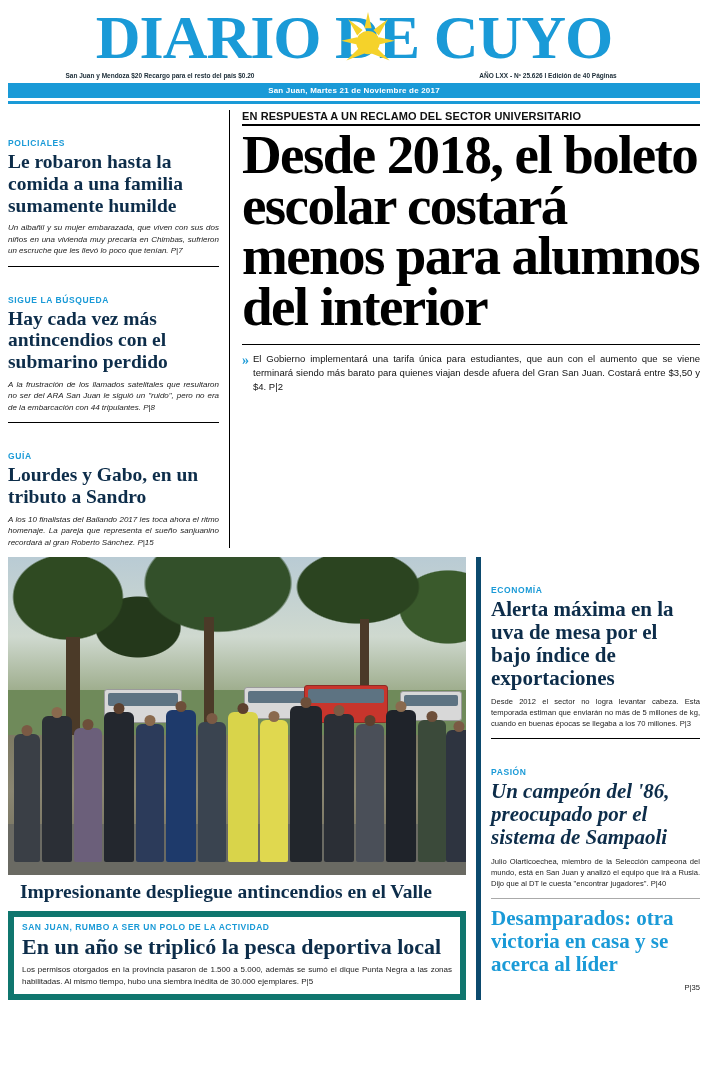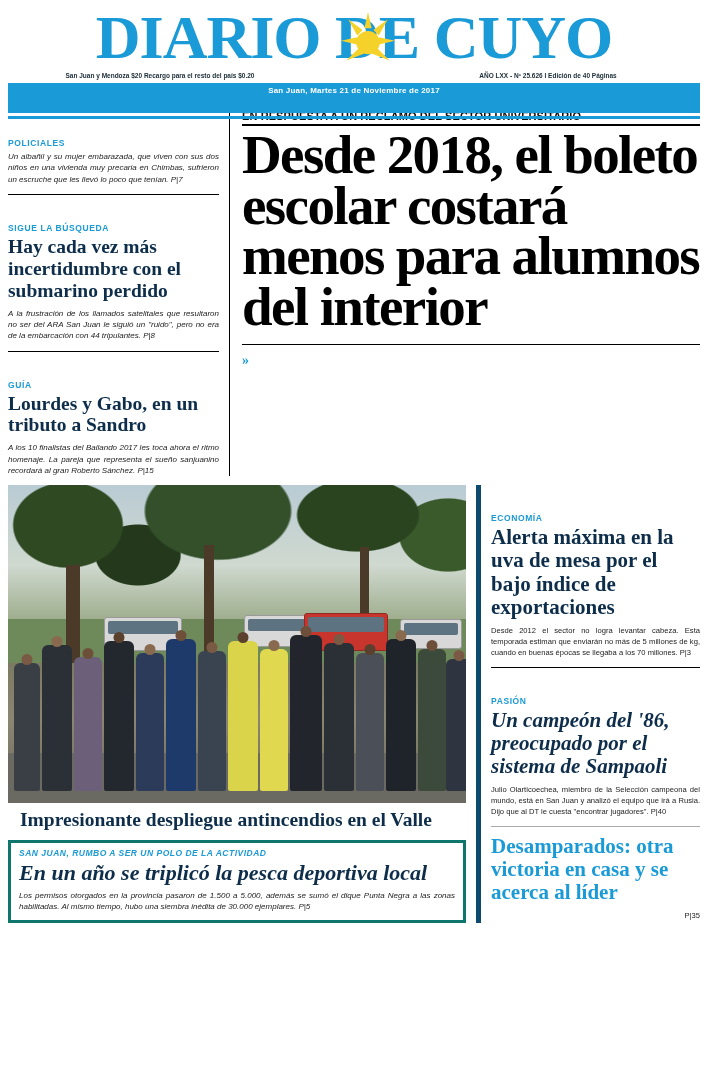--- a/index.html
+++ b/index.html
@@ -60,21 +60,21 @@
   .mast-sub .left { width: 300px; text-align: center; }
   .mast-sub .right { width: 300px; text-align: center; }
   .mast-date {
     margin-top: 4px;
     text-align: center;
     background: #1a9ad7;
     color: #fff;
     font-family: "Liberation Sans", sans-serif;
     font-size: 8px;
     font-weight: bold;
-    padding: 3px 0 18px 0;
+    padding: 3px 0 3px 0;
     letter-spacing: .2px;
   }
   .rule-blue {
     height: 3px;
     background: #1a9ad7;
     margin-top: 3px;
   }
 
   
   .top-wrap {
@@ -241,24 +241,23 @@
   }
   .photo-body {
     font-family: "Liberation Sans", sans-serif;
     font-size: 8px;
     line-height: 1.45;
     text-align: justify;
     color: #222;
     margin: 0;
   }
   .boxed {
-    border: 3px solid #0f766e;
+    border: 6px solid #0f766e;
     margin-top: 9px;
     padding: 5px 8px 7px 8px;
-    font-style: italic;
   }
   .boxed .kicker2 {
     font-family: "Liberation Sans", sans-serif;
     font-size: 8.5px;
     font-weight: bold;
     color: #1a9ad7;
     letter-spacing: .5px;
     text-transform: uppercase;
     margin-bottom: 3px;
   }
@@ -318,46 +317,48 @@
     <div class="mast-date">San Juan, Martes 21 de Noviembre de 2017</div>
     <div class="rule-blue"></div>
   </div>
 
   <div class="top-wrap">
 
     <div class="col-left">
 
       <div>
         <div class="kicker">POLICIALES</div>
+        <h2 class="brief-head">Le robaron hasta la comida a una familia sumamente humilde</h2>
         <p class="brief-body">Un albañil y su mujer embarazada, que viven con sus dos niños en una vivienda muy precaria en Chimbas, sufrieron un escruche que les llevó lo poco que tenían. P|7</p>
       </div>
 
       <div class="brief-sep"></div>
 
       <div>
         <div class="kicker">SIGUE LA BÚSQUEDA</div>
-        <h2 class="brief-head">Hay cada vez más incertidumbre con el submarino perdido</h2>
+        <h2 class="brief-head">Hay cada vez más antincendios con el submarino perdido</h2>
         <p class="brief-body">A la frustración de los llamados satelitales que resultaron no ser del ARA San Juan le siguió un "ruido", pero no era de la embarcación con 44 tripulantes. P|8</p>
       </div>
 
       <div class="brief-sep"></div>
 
       <div>
         <div class="kicker">GUÍA</div>
         <h2 class="brief-head">Lourdes y Gabo, en un tributo a Sandro</h2>
         <p class="brief-body">A los 10 finalistas del Bailando 2017 les toca ahora el ritmo homenaje. La pareja que representa el sueño sanjuanino recordará al gran Roberto Sánchez. P|15</p>
       </div>
     </div>
 
     <div class="col-right">
       <div class="lead-kicker">EN RESPUESTA A UN RECLAMO DEL SECTOR UNIVERSITARIO</div>
       <div class="lead-rule"></div>
       <h1 class="lead-head">Desde 2018, el boleto escolar costará menos para alumnos del interior</h1>
       <div class="lead-foot">
         <span class="chev">»</span>
+        <div class="lead-foot-text">El Gobierno implementará una tarifa única para estudiantes, que aun con el aumento que se viene terminará siendo más barato para quienes viajan desde afuera del Gran San Juan. Costará entre $3,50 y $4. P|2</div>
       </div>
     </div>
   </div>
 
   <div class="bottom-wrap">
 
     <div class="bl">
       <div class="photo">
         <div class="sky"></div>
         <div class="trees"></div>

